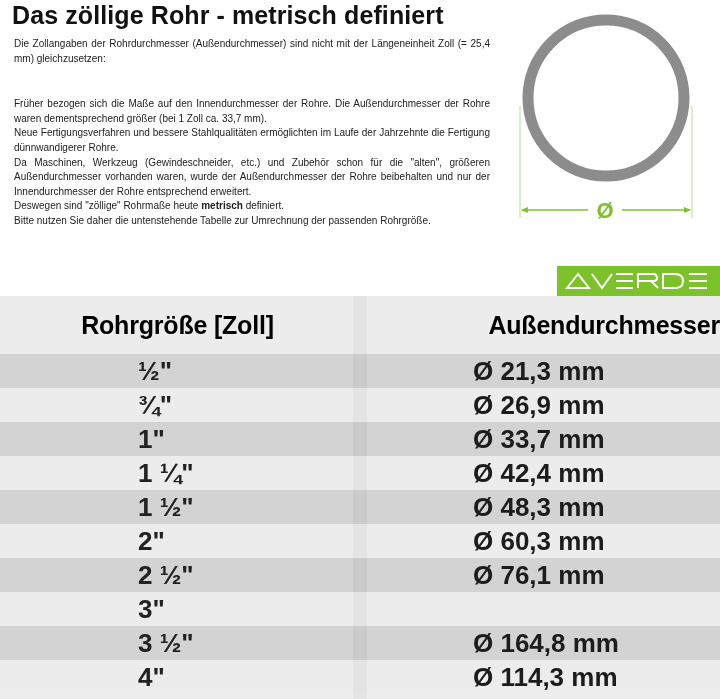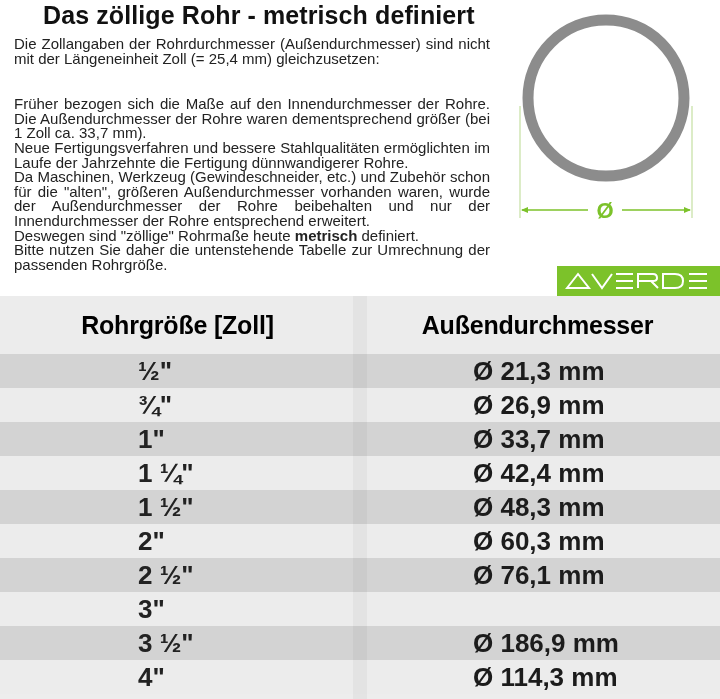--- a/index.html
+++ b/index.html
@@ -3,41 +3,41 @@
 <meta charset="utf-8">
 <style>
   html, body { margin: 0; padding: 0; }
   body {
     width: 720px; height: 699px; overflow: hidden; position: relative;
     background: #ffffff; font-family: "Liberation Sans", sans-serif; color: #1a1a1a;
   }
   .title {
     position: absolute; left: 12px; top: 0px;
     font-size: 25px; font-weight: bold; letter-spacing: 0.1px; color: #111;
-    line-height: 30px; white-space: nowrap; margin-left: 31px;
+    line-height: 30px; white-space: nowrap;
   }
   .intro {
     position: absolute; left: 14px; top: 37px; width: 476px;
-    font-size: 15px; line-height: 14.6px; color: #222;
+    font-size: 10px; line-height: 14.6px; color: #222;
   }
   .intro p { margin: 0; text-align: justify; }
   .intro p.gap { margin-top: 31px; }
   .intro b { font-weight: bold; }
   .diagram { position: absolute; left: 510px; top: 14px; width: 200px; height: 210px; }
   .logo {
     position: absolute; left: 557px; top: 266px; width: 163px; height: 30px;
     background: #7cc22a; display: flex; align-items: center; justify-content: center;
   }
   .table { position: absolute; left: 0; top: 296px; width: 720px; height: 403px; background: #ededed; }
   .thead {
     position: absolute; left: 0; top: 0; width: 720px; height: 58px;
     background: #ececec; display: flex; align-items: center;
   }
   .col1 { width: 355px; text-align: center; }
-  .col2 { width: 365px; text-align: center; }
+  .col2 { width: 365px; text-align: right; }
   .thead span { font-size: 25px; font-weight: bold; color: #000000; letter-spacing: -0.2px; }
   .divider { position: absolute; left: 353px; top: 0; width: 14px; height: 403px; background: rgba(0,0,0,0.035); }
   .row {
     position: absolute; left: 0; width: 720px; height: 34px;
     display: flex; align-items: center;
   }
   .row.dark { background: #d3d3d3; }
   .row.light { background: #ececec; }
   .row .size { font-size: 26px; font-weight: bold; color: #222; width: 355px; padding-left: 138px; box-sizing: border-box; text-align: left; }
   .row .od { font-size: 26px; font-weight: bold; color: #1c1c1c; width: 365px; padding-left: 118px; box-sizing: border-box; text-align: left; }
@@ -114,21 +114,21 @@
     </div>
   <div class="row dark" style="top:262px">
       <span class="size">2 ½"</span>
       <span class="od">Ø 76,1 mm</span>
     </div>
   <div class="row light" style="top:296px">
       <span class="size">3"</span>
     </div>
   <div class="row dark" style="top:330px">
       <span class="size">3 ½"</span>
-      <span class="od">Ø 186,9 mm</span>
+      <span class="od">Ø 164,8 mm</span>
     </div>
   <div class="row light" style="top:364px">
       <span class="size">4"</span>
       <span class="od">Ø 114,3 mm</span>
     </div>
 
   <div class="divider"></div>
 </div>
 
 </body></html>

